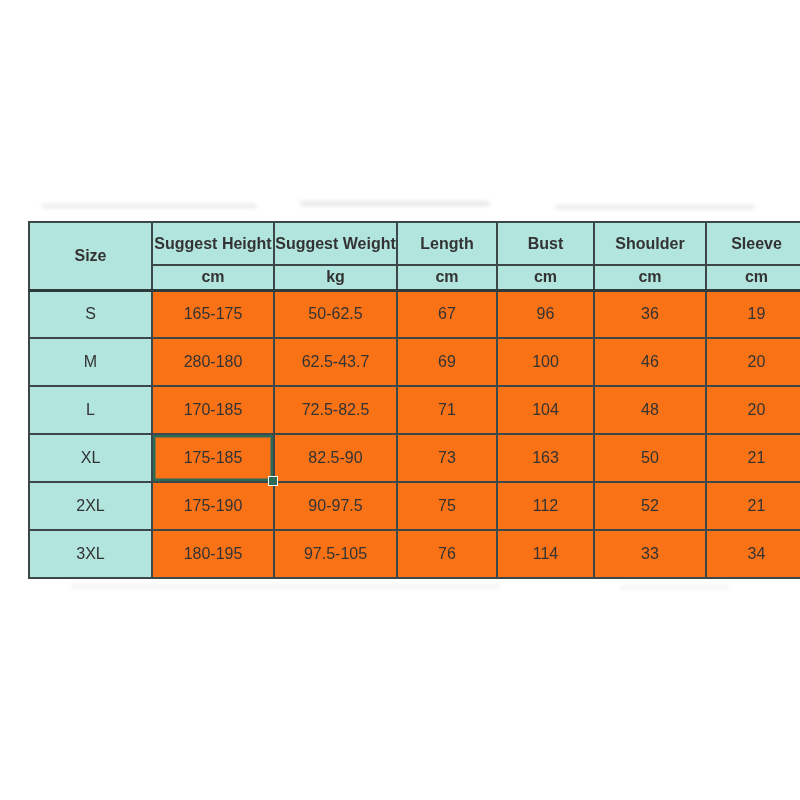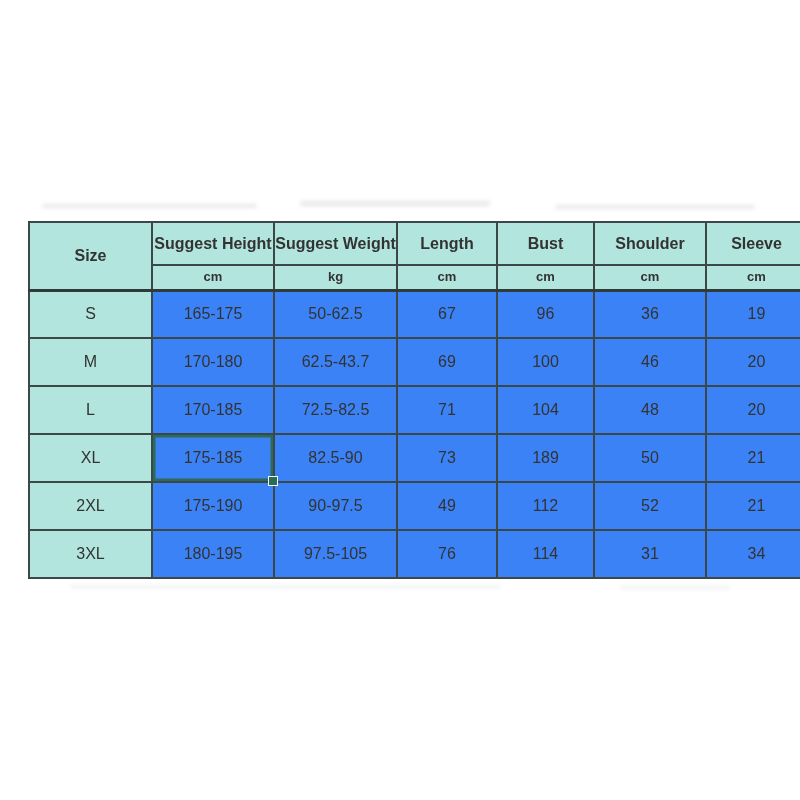--- a/index.html
+++ b/index.html
@@ -18,26 +18,26 @@
   table.size-chart{
     position:absolute;left:28px;top:221px;width:778px;
     border-collapse:collapse;table-layout:fixed;
     border:2px solid #3c4848;
   }
   .size-chart th,.size-chart td{
     border:2px solid #3c4848;
     text-align:center;vertical-align:middle;
     padding:0;overflow:visible;
     font-size:16px;line-height:1.1;
-    background:#3b82f6;
+    background:#f97316;
   }
   .size-chart thead th{background:#b2e5dd;font-weight:600;}
   .size-chart thead tr.titles{height:43px;}
   .size-chart thead tr.units{height:25px;}
-  .size-chart thead tr.units th{font-size:13px;}
+  .size-chart thead tr.units th{font-size:16px;}
   .size-chart thead tr.units th,
   .size-chart thead th.size-head{border-bottom:3px solid #2f3a3a;}
   .size-chart tbody tr{height:48px;}
   .size-chart tbody td{font-weight:400;color:#333333;}
   .size-chart tbody td.size-cell{background:#b2e5dd;}
 
   
   .size-chart td.selected{
     position:relative;
     box-shadow:inset 0 0 0 2.5px #2c6b57;
@@ -92,58 +92,58 @@
         <td class="size-cell">S</td>
         <td>165-175</td>
         <td>50-62.5</td>
         <td>67</td>
         <td>96</td>
         <td>36</td>
         <td>19</td>
       </tr>
       <tr>
         <td class="size-cell">M</td>
-        <td>170-180</td>
+        <td>280-180</td>
         <td>62.5-43.7</td>
         <td>69</td>
         <td>100</td>
         <td>46</td>
         <td>20</td>
       </tr>
       <tr>
         <td class="size-cell">L</td>
         <td>170-185</td>
         <td>72.5-82.5</td>
         <td>71</td>
         <td>104</td>
         <td>48</td>
         <td>20</td>
       </tr>
       <tr>
         <td class="size-cell">XL</td>
         <td class="selected">175-185<span class="handle"></span></td>
         <td>82.5-90</td>
         <td>73</td>
-        <td>189</td>
+        <td>163</td>
         <td>50</td>
         <td>21</td>
       </tr>
       <tr>
         <td class="size-cell">2XL</td>
         <td>175-190</td>
         <td>90-97.5</td>
-        <td>49</td>
+        <td>75</td>
         <td>112</td>
         <td>52</td>
         <td>21</td>
       </tr>
       <tr>
         <td class="size-cell">3XL</td>
         <td>180-195</td>
         <td>97.5-105</td>
         <td>76</td>
         <td>114</td>
-        <td>31</td>
+        <td>33</td>
         <td>34</td>
       </tr>
     </tbody>
   </table>
 </div>
 
 </body></html>

